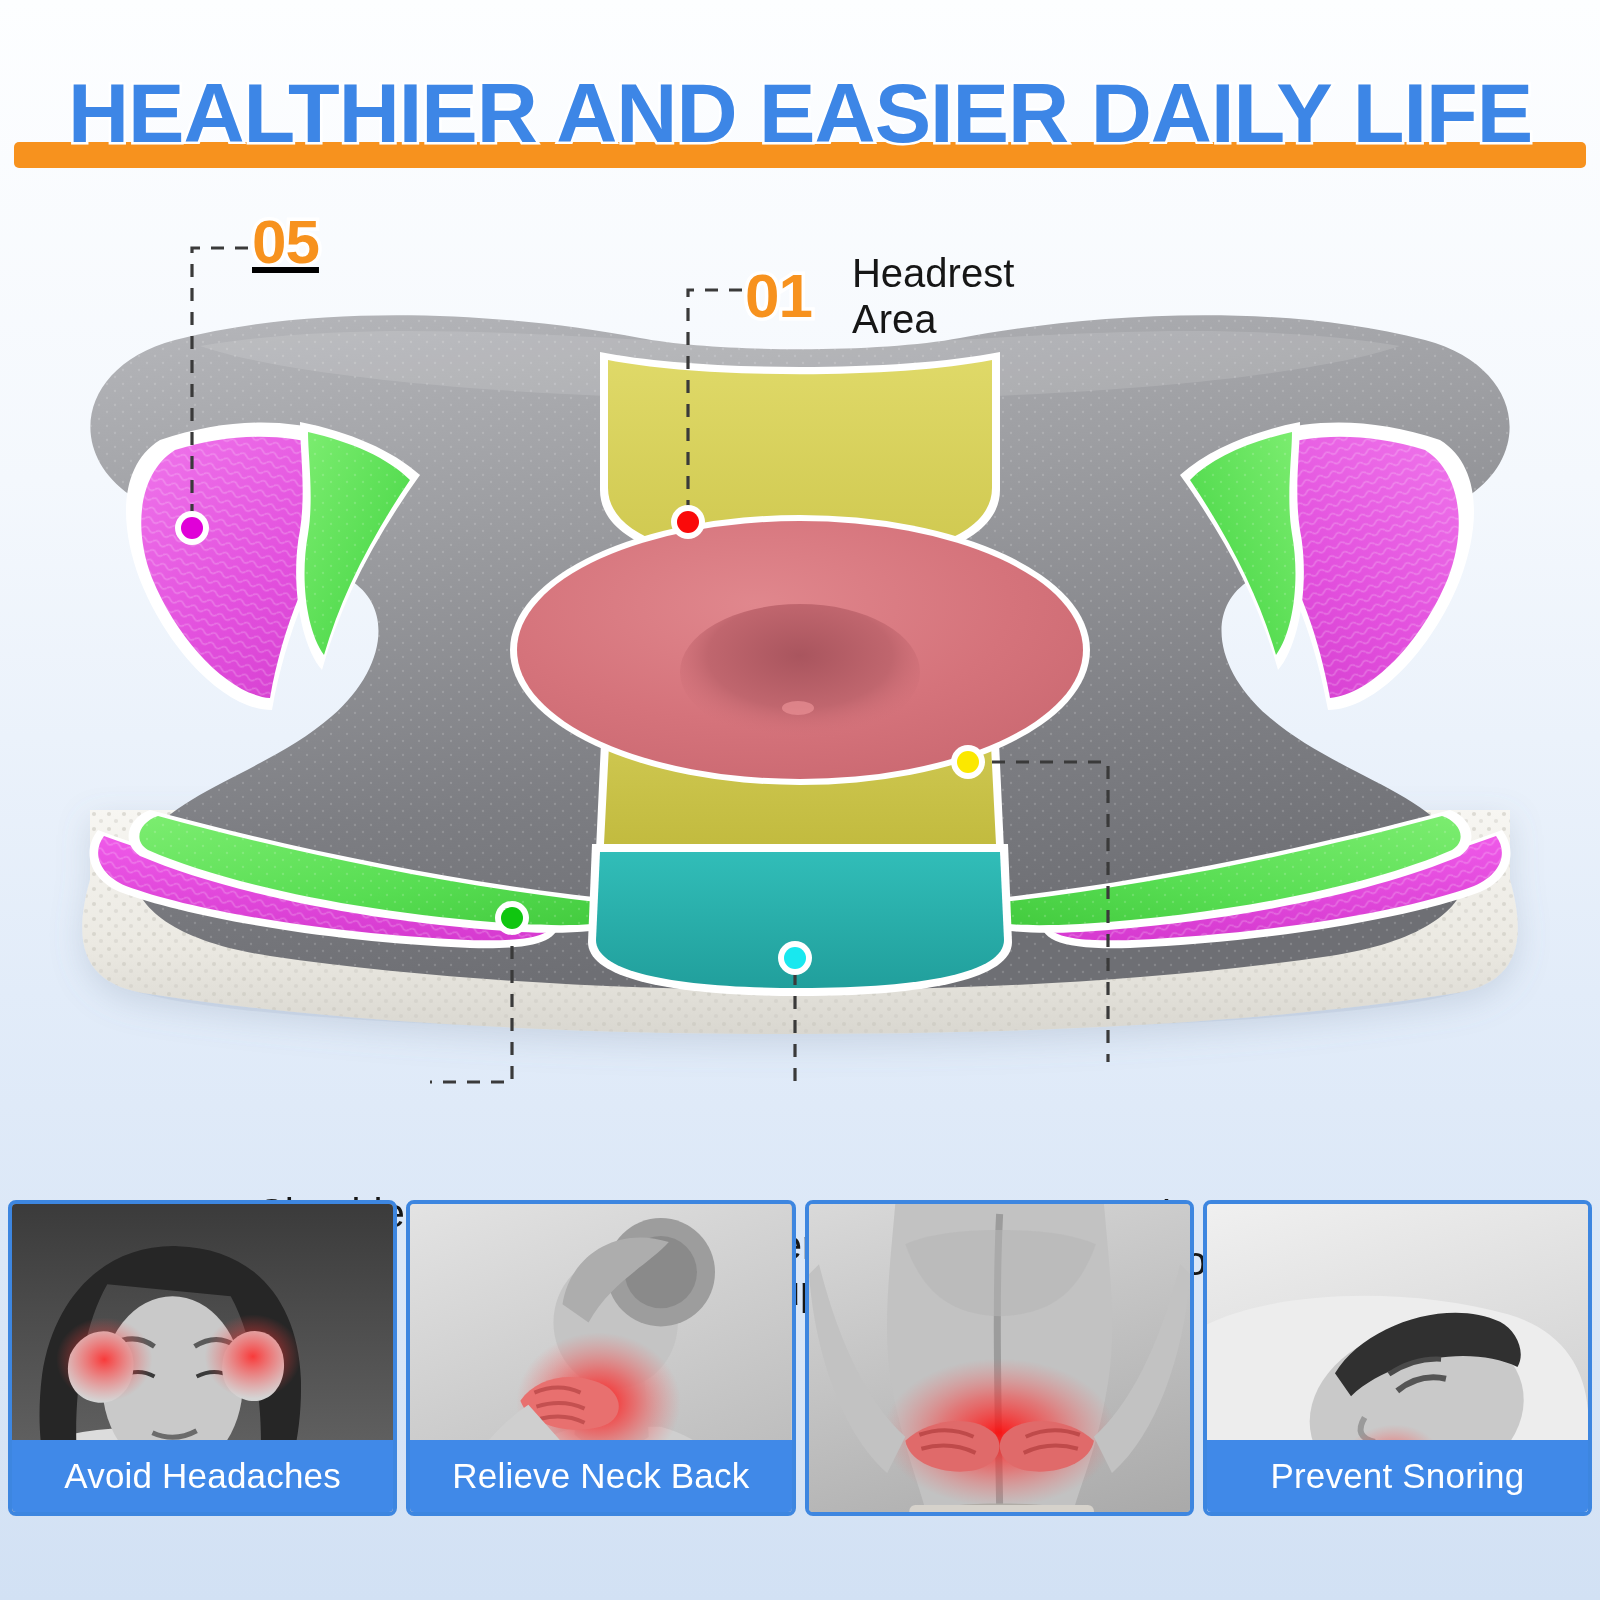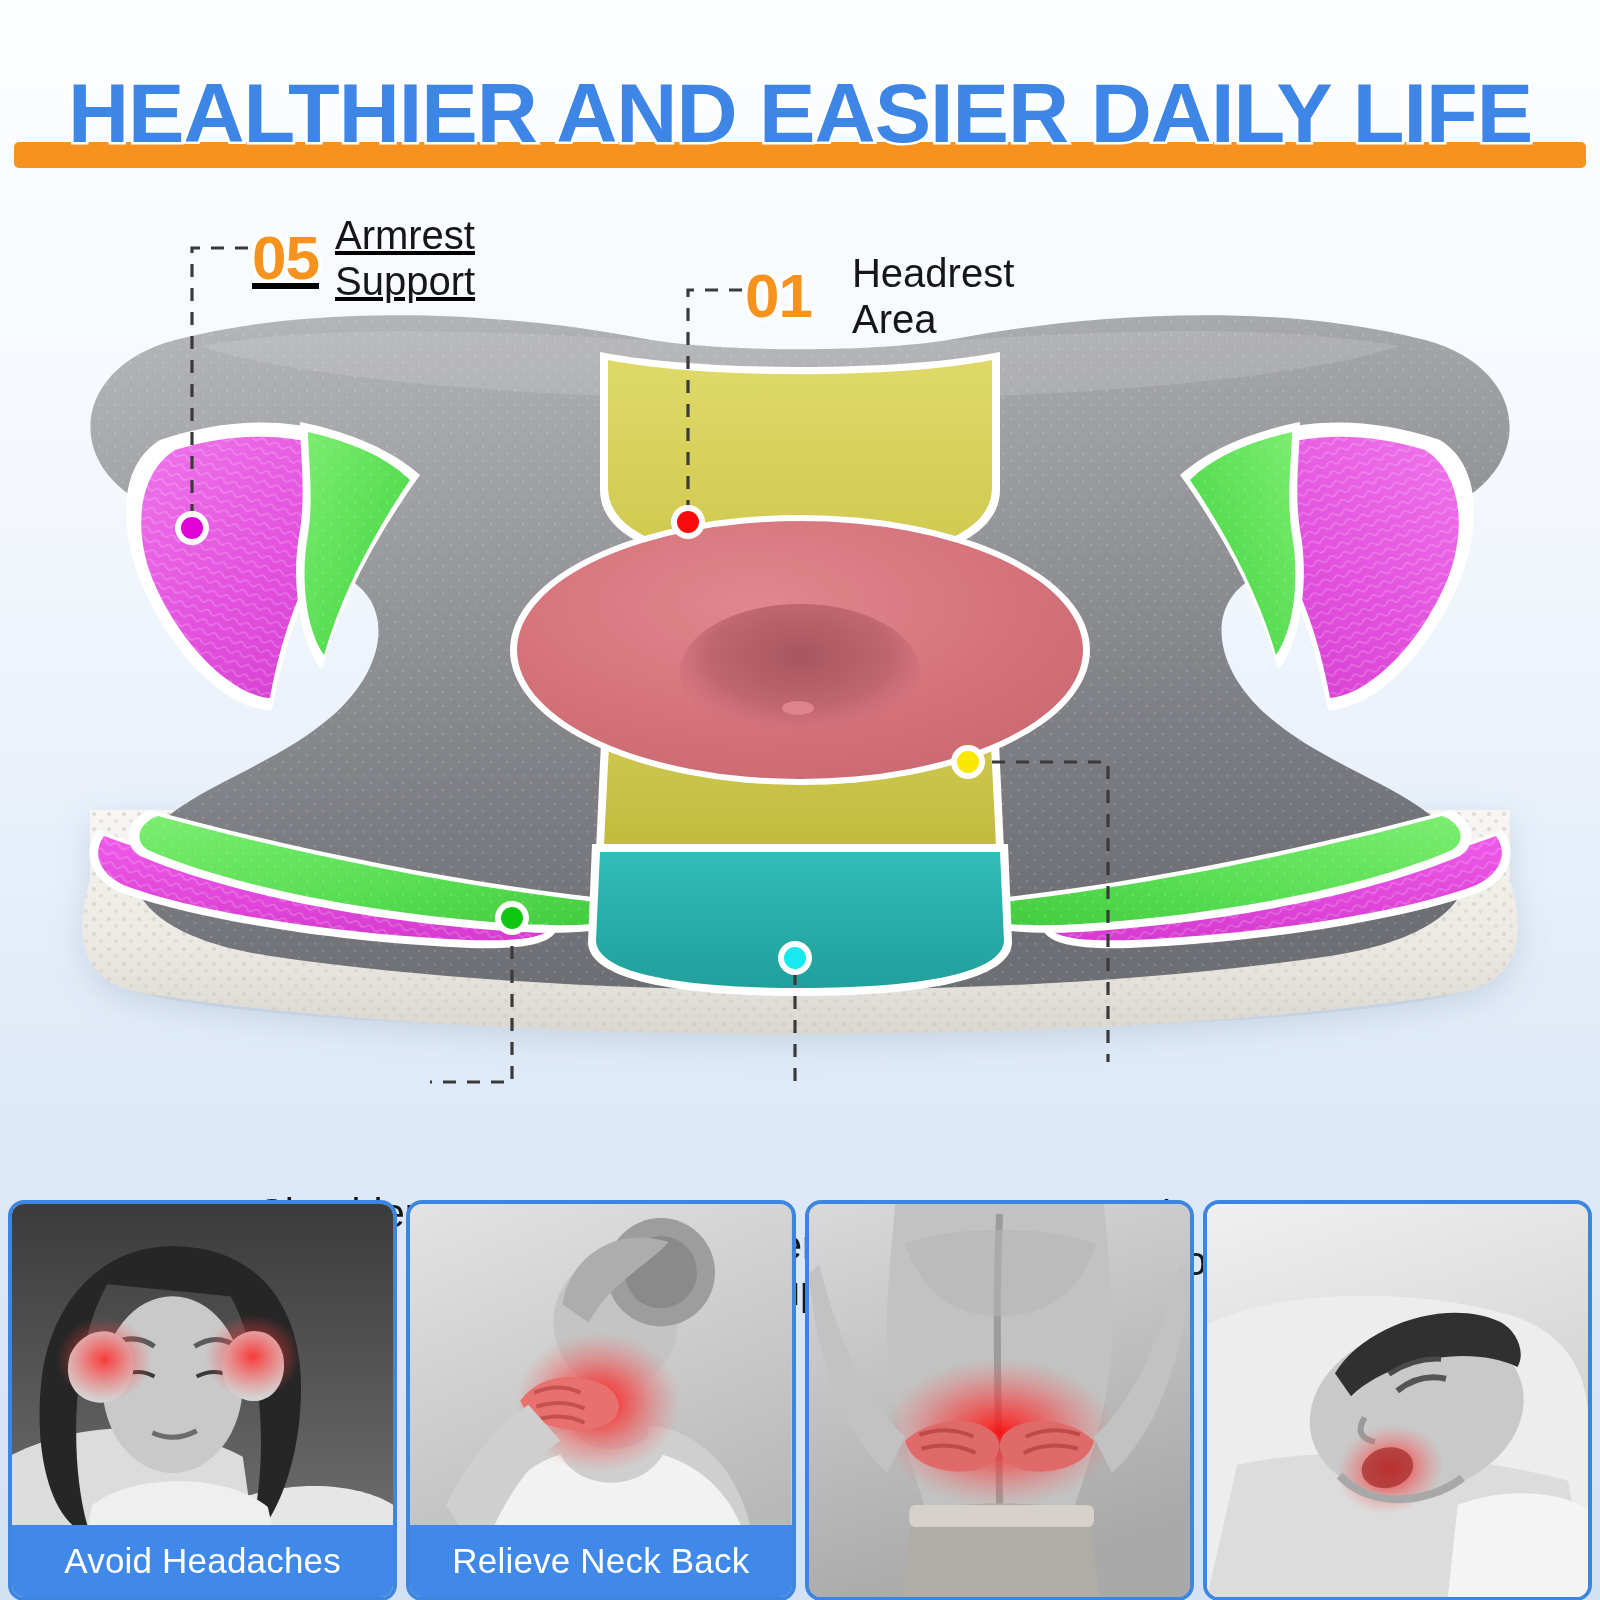--- a/index.html
+++ b/index.html
@@ -51,22 +51,22 @@
   #callout-02{ left:1008px; top:1042px; }
   #callout-03{ left:668px; top:1072px; }
   #callout-04{ left:175px; top:1040px; }
 
   
   #photo-strip{
     position:absolute; left:0; top:1200px; width:1600px; height:400px;
     display:flex; gap:9px; padding:0 8px;
   }
   .photo-card{
-    position:relative; flex:1 1 0; height:401px;
-    border:4px solid #3d86e0; border-radius:16px;
+    position:relative; flex:1 1 0; height:316px;
+    border:4px solid #3d86e0; border-radius:8px;
     overflow:hidden; background:#c9c9c9;
   }
   .photo-img{ position:absolute; inset:0; }
   .photo-caption{
     position:absolute; left:0; bottom:0; width:100%; height:72px;
     background:#4089e8; color:#ffffff;
     display:flex; align-items:center; justify-content:center;
     font-size:35px; letter-spacing:.2px;
   }
 </style>
@@ -380,22 +380,20 @@
     <circle cx="795" cy="808" r="17" fill="#ffffff"></circle>
     <circle cx="795" cy="808" r="11" fill="#18e8ef"></circle>
 
     <circle cx="512" cy="768" r="17" fill="#ffffff"></circle>
     <circle cx="512" cy="768" r="11" fill="#10c610"></circle>
   </g>
 </svg>
 
   <div class="callout" id="callout-05">
     <span class="num">05</span>
-    <span class="lbl">Armrest
-Support</span>
   </div>
   <div class="callout" id="callout-01">
     <span class="num">01</span>
     <span class="lbl">Headrest
 Area</span>
   </div>
   <div class="callout" id="callout-02">
     <span class="num">02</span>
     <span class="lbl">Neck
 Support</span>
@@ -569,14 +567,15 @@
         <path d="M 158 200 q -16 16 4 26" stroke="#9a9a9a" stroke-width="6" fill="none"></path>
 
         <ellipse cx="170" cy="256" rx="54" ry="44" fill="url(#pain4)"></ellipse>
         <ellipse cx="168" cy="254" rx="26" ry="20" fill="#a33" opacity="0.8"></ellipse>
 
         <path d="M 120 250 C 140 288, 196 300, 238 282" stroke="#a8a8a8" stroke-width="8" fill="none"></path>
       </g>
 
       <path d="M 250 300 C 300 280, 360 288, 380 306 L 380 392 L 240 392 Z" fill="#f4f4f4"></path>
     </svg>
+    <div class="photo-caption">Prevent Snoring</div>
   </div>
 </div>
 
 </body></html>

